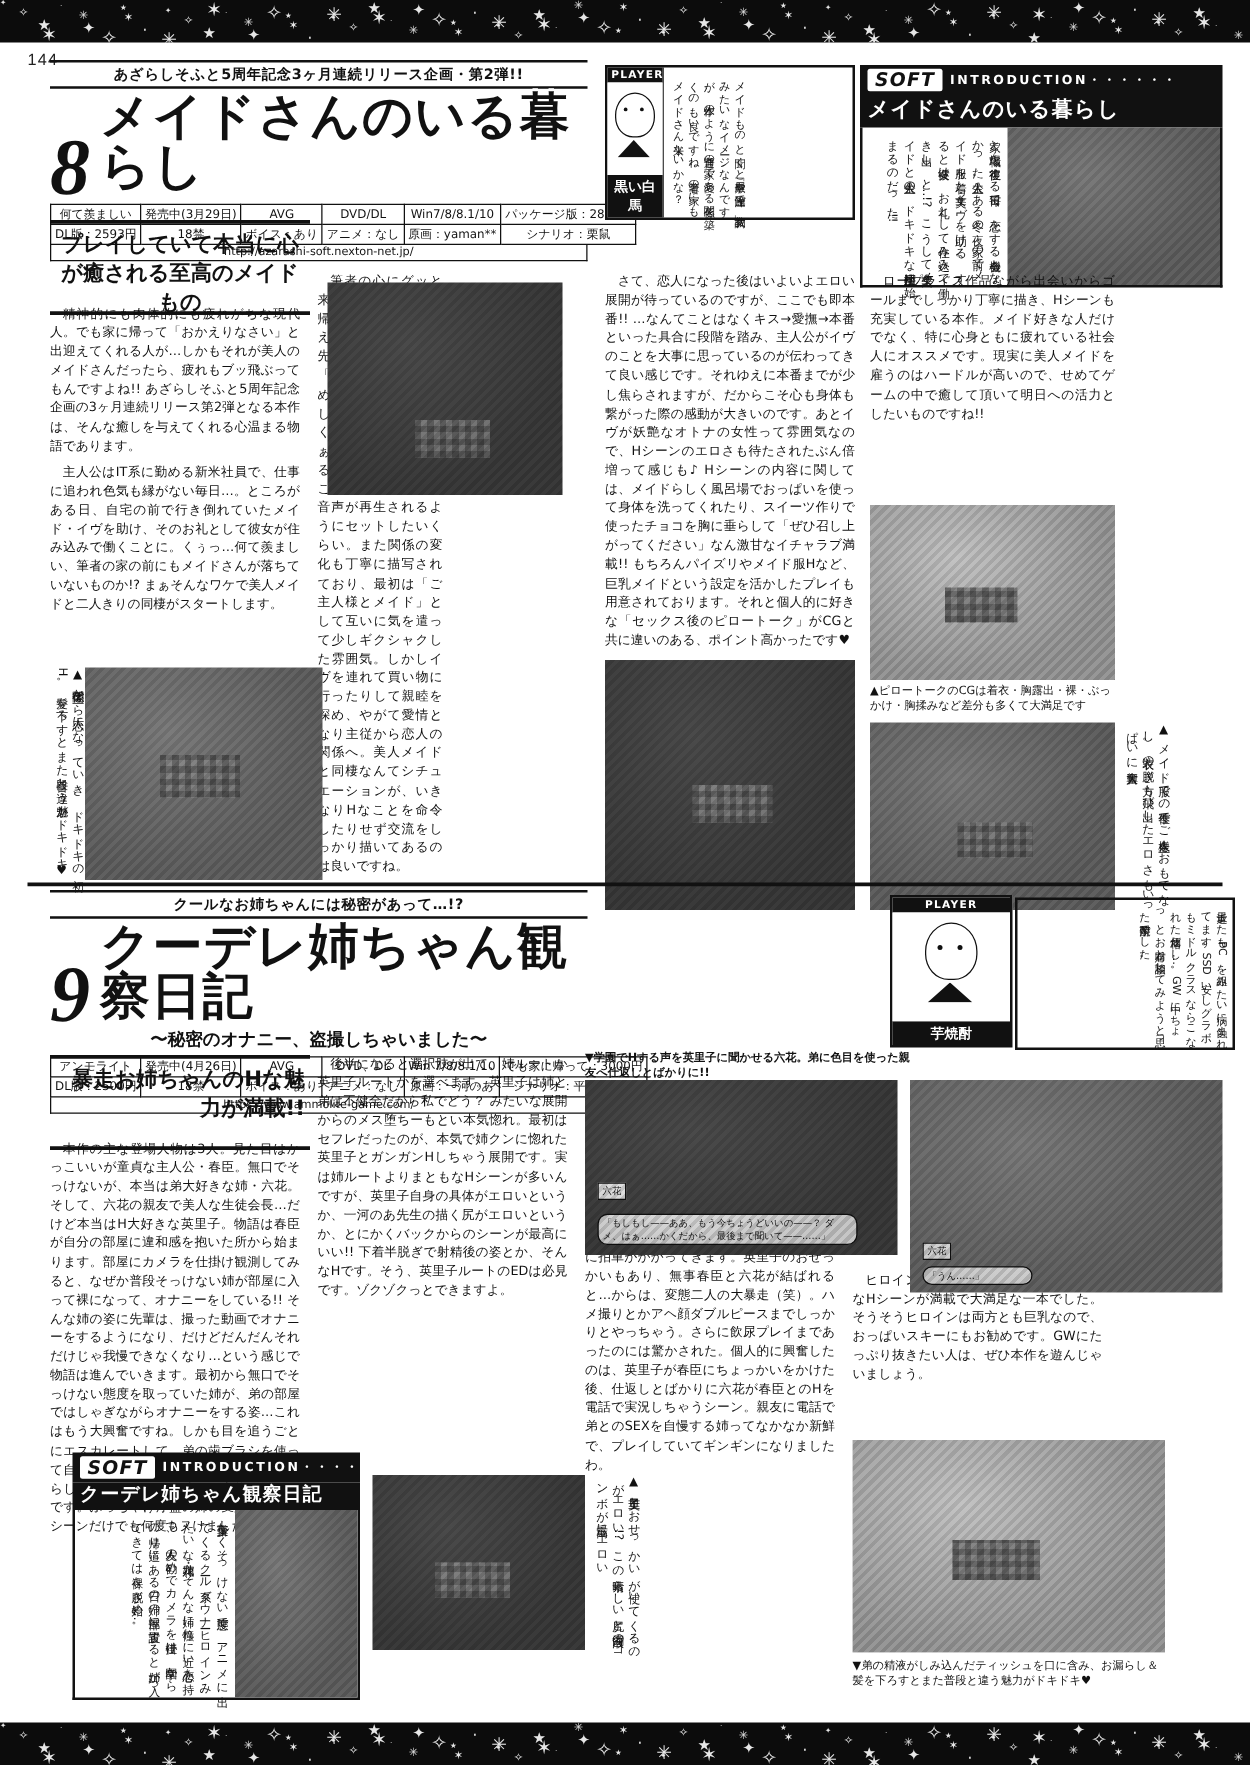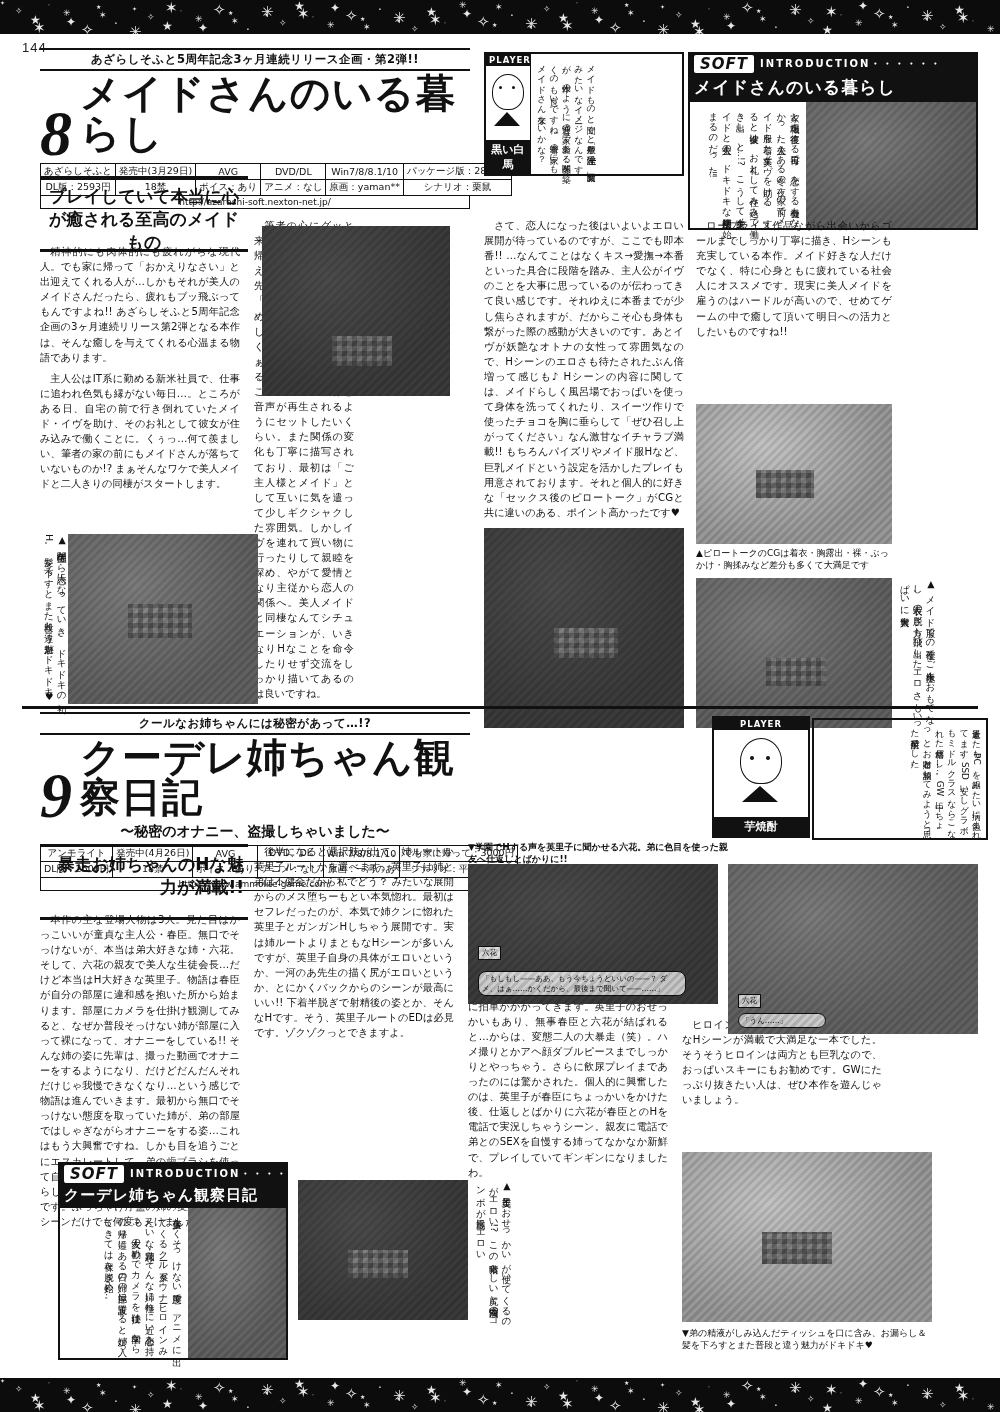--- a/index.html
+++ b/index.html
@@ -357,21 +357,21 @@
 
     <div style="position:absolute;left:18px;top:0;width:430px;">
       <div class="kicker" style="border-top:2px solid #111;border-bottom:2px solid #111;padding:2px 0;">あざらしそふと5周年記念3ヶ月連続リリース企画・第2弾!!</div>
       <div class="title-row" style="margin-top:2px;">
         <div class="num-badge">8</div>
         <div class="main-title" style="padding-bottom:6px;">メイドさんのいる暮らし</div>
       </div>
       <table class="spec-table" style="margin-top:4px;">
         <tbody>
             <tr>
-          <td>あざらしそふと</td>
+          <td>何て羨ましい</td>
           <td>発売中(3月29日)</td>
           <td>AVG</td>
           <td>DVD/DL</td>
           <td>Win7/8/8.1/10</td>
           <td>パッケージ版：2800円</td>
         </tr>
         <tr>
           <td>DL版：2593円</td>
           <td>18禁</td>
           <td>ボイス：あり</td>

